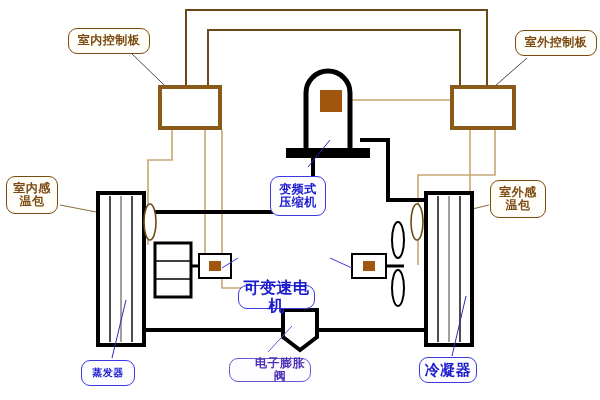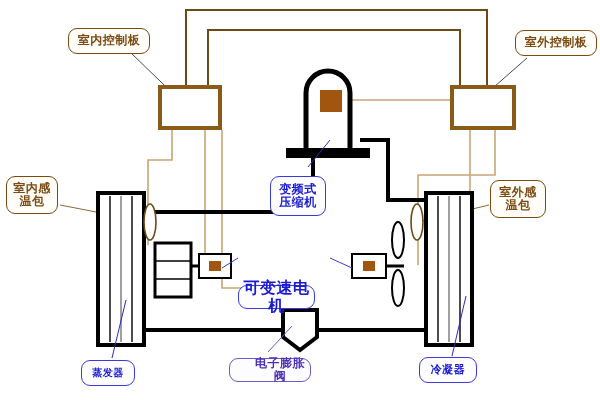--- a/index.html
+++ b/index.html
@@ -157,19 +157,19 @@
 
   <div class="callout blue" style="left:270px;top:176px;width:56px;height:40px;font-size:12px;">变频式
 压缩机</div>
 
   <div class="callout blue" style="left:238px;top:245px;width:77px;height:24px;font-size:16px;margin-top:40px;">可变速电机</div>
 
   <div class="callout blue" style="left:81px;top:360px;width:54px;height:26px;font-size:10px;">蒸发器</div>
 
   <div class="callout violet" style="left:229px;top:358px;width:82px;height:24px;font-size:12px;">电子膨胀阀</div>
 
-  <div class="callout blue" style="left:419px;top:357px;width:58px;height:26px;font-size:11px;">冷凝器</div>
+  <div class="callout blue" style="left:419px;top:357px;width:58px;height:26px;font-size:15px;">冷凝器</div>
 
   <div style="position:absolute;left:158px;top:85px;width:64px;height:45px;border:4px solid #8a5a18;background:#ffffff;box-sizing:border-box;"></div>
 
   <div style="position:absolute;left:450px;top:85px;width:66px;height:45px;border:4px solid #8a5a18;background:#ffffff;box-sizing:border-box;"></div>
 
 </div>
 
 </body></html>

